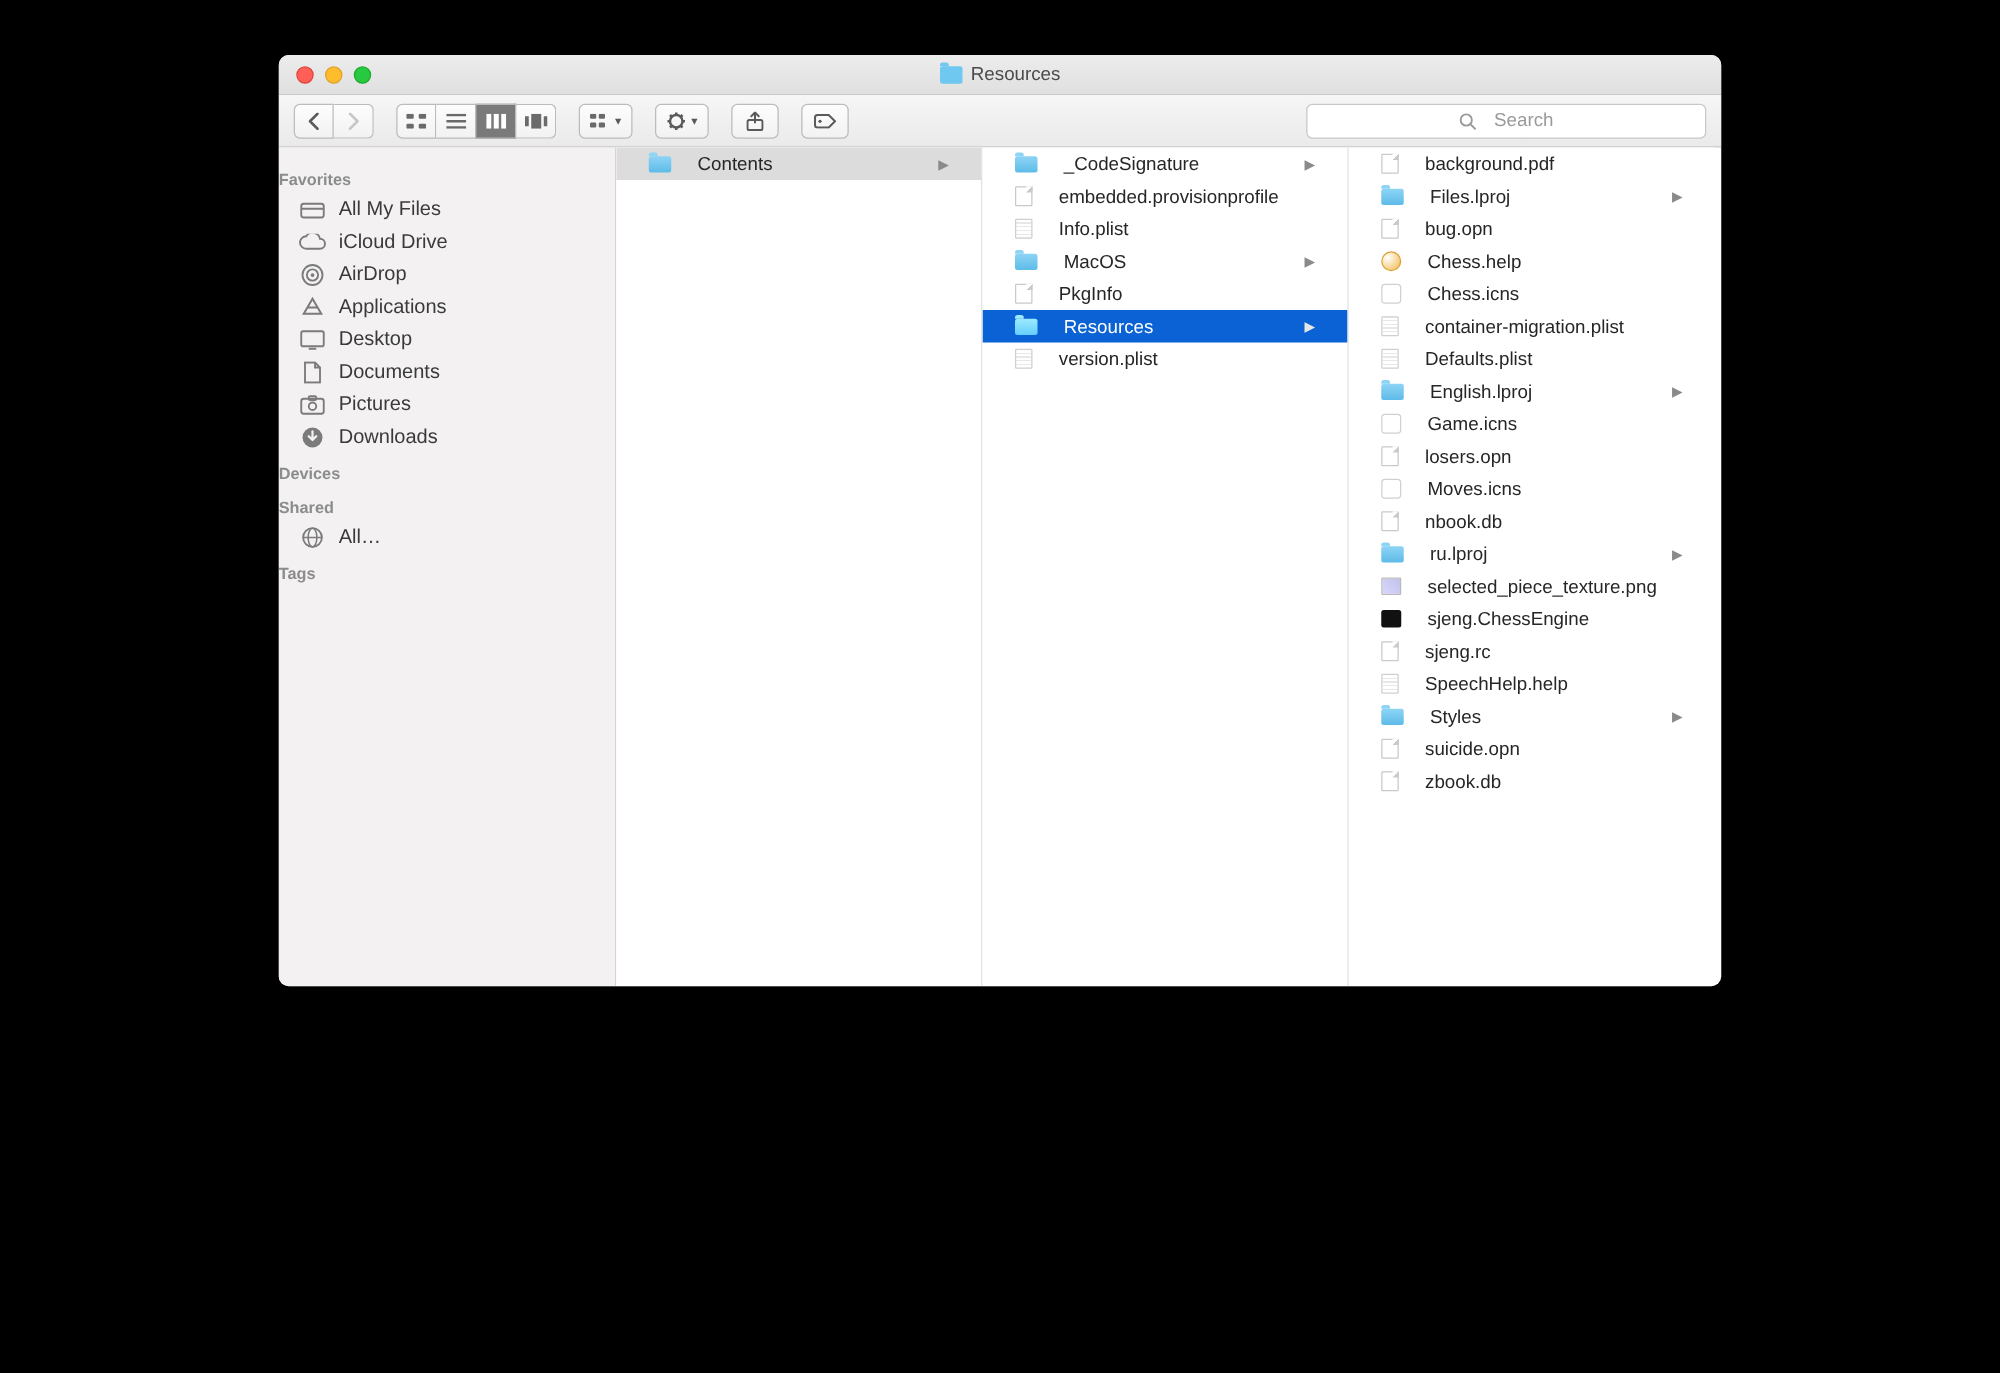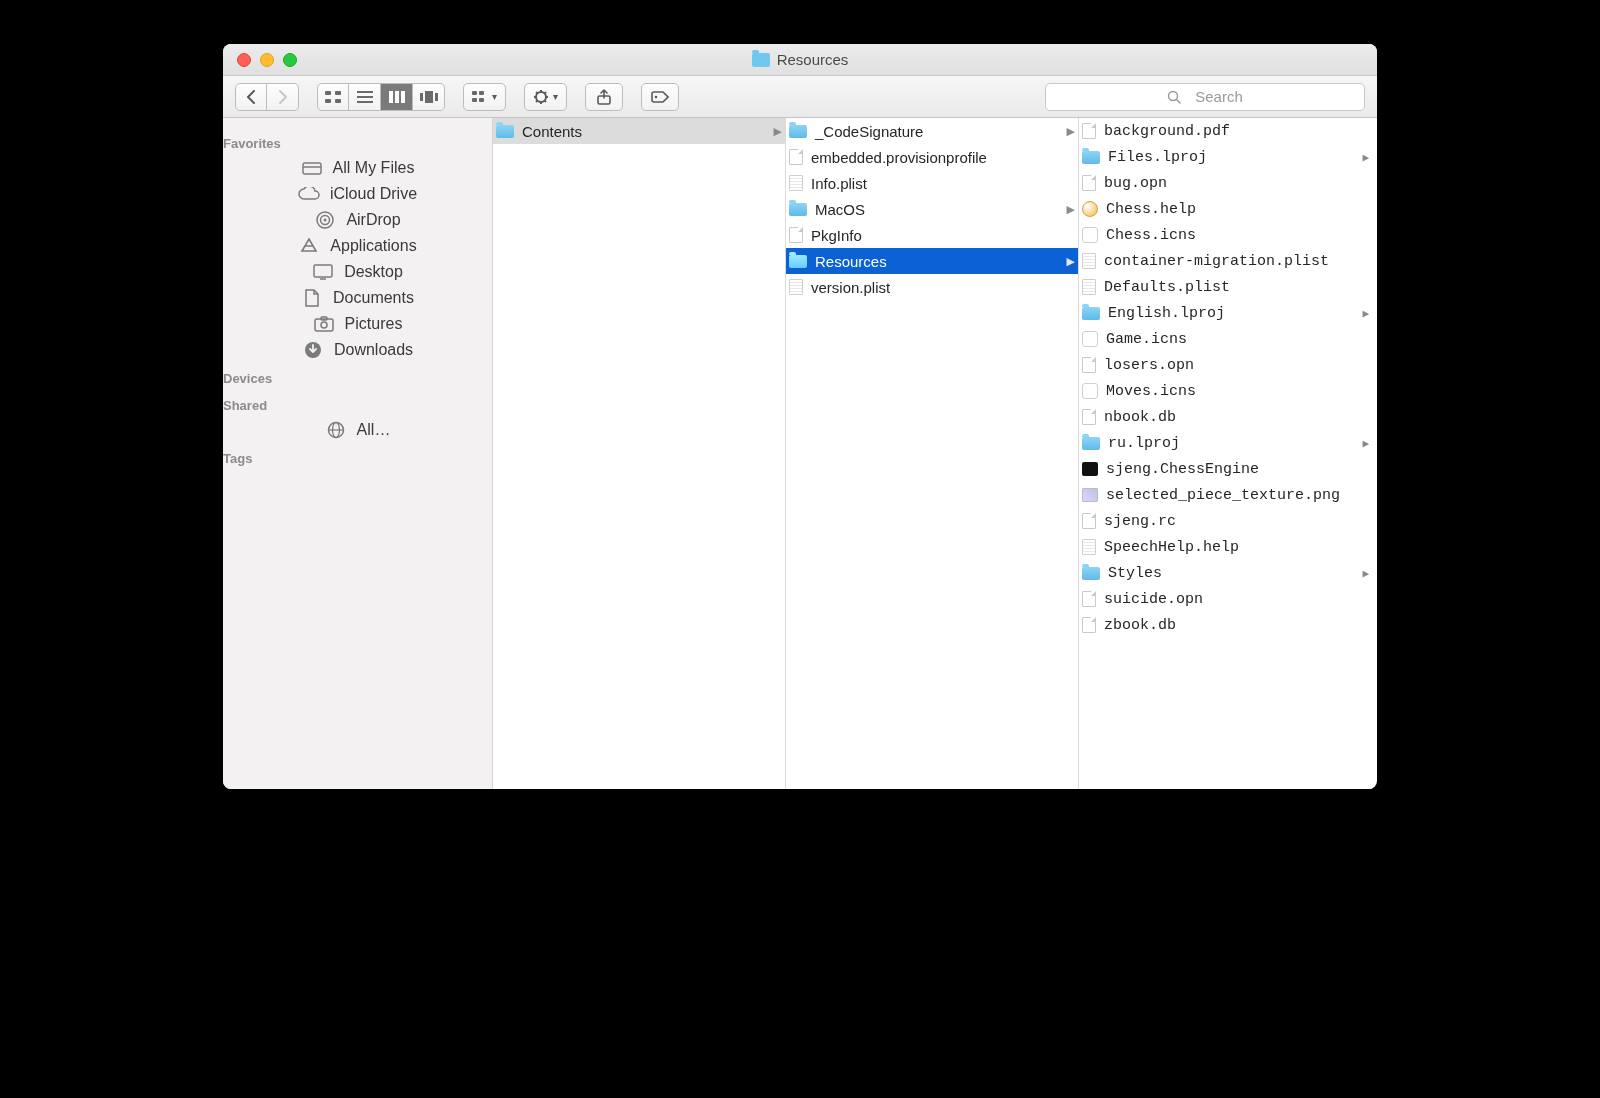--- a/index.html
+++ b/index.html
@@ -66,32 +66,32 @@
   }
 
   .body{flex:1;display:flex;min-height:0;}
   .sidebar{
     width:270px;background:#f3f1f2;border-right:1px solid #d5d5d5;
     padding:10px 0;overflow:auto;
   }
   .side-header{color:#8c8c8c;font-size:13px;font-weight:600;padding:8px 0 4px;}
   .side-item{
     display:flex;align-items:center;gap:10px;
-    padding:4px 16px;font-size:16px;color:#3a3a3a;cursor:default;justify-content:center;
+    padding:4px 16px;font-size:16px;color:#3a3a3a;cursor:default;
   }
   .side-icon{width:22px;height:18px;display:flex;align-items:center;justify-content:center;color:#7b7b7b;}
 
   .columns{flex:1;display:flex;min-height:0;}
   .col{
     width:293px;border-right:1px solid #dcdcdc;overflow-y:auto;background:#fff;
   }
-  .col:last-child{border-right:none;font-family:Liberation Mono, monospace;}
+  .col:last-child{border-right:none;}
   .row{
-    display:flex;align-items:center;gap:8px;
-    height:26px;padding:0 3px;font-size:15px;color:#262626;white-space:nowrap;
+    display:flex;align-items:center;gap:21px;
+    height:26px;padding:0 26px;font-size:15px;color:#262626;white-space:nowrap;
   }
   .row.sel-path{background:#dcdcdc;}
   .row.sel-active{background:#0a62d4;color:#fff;}
   .row .chev{margin-left:auto;font-size:11px;color:#8a8a8a;}
   .row.sel-active .chev{color:#e6e6e6;}
   .row .ic{width:18px;height:16px;display:flex;align-items:center;justify-content:center;}
   .ic.folder{background:linear-gradient(#8ed4f5,#5dbbe8);border-radius:2px;position:relative;width:18px;height:13px;}
   .ic.folder::before{content:"";position:absolute;top:-3px;left:0;width:7px;height:3px;background:#8ed4f5;border-radius:2px 2px 0 0;}
   .row.sel-active .ic.folder{filter:brightness(1.1);}
   .ic.file{width:14px;height:16px;border:1px solid #c9c9c9;background:#fff;border-radius:1px;position:relative;}
@@ -399,28 +399,28 @@
           <div class="row">
             <span class="ic file"></span>
             <span>nbook.db</span>
           </div>
           <div class="row">
             <span class="ic folder"></span>
             <span>ru.lproj</span>
             <span class="chev">▶</span>
           </div>
           <div class="row">
+            <span class="ic png"></span>
+            <span>selected_piece_texture.png</span>
+          </div>
+          <div class="row">
             <span class="ic exec"></span>
             <span>sjeng.ChessEngine</span>
           </div>
           <div class="row">
-            <span class="ic png"></span>
-            <span>selected_piece_texture.png</span>
-          </div>
-          <div class="row">
             <span class="ic file"></span>
             <span>sjeng.rc</span>
           </div>
           <div class="row">
             <span class="ic plist"></span>
             <span>SpeechHelp.help</span>
           </div>
           <div class="row">
             <span class="ic folder"></span>
             <span>Styles</span>

